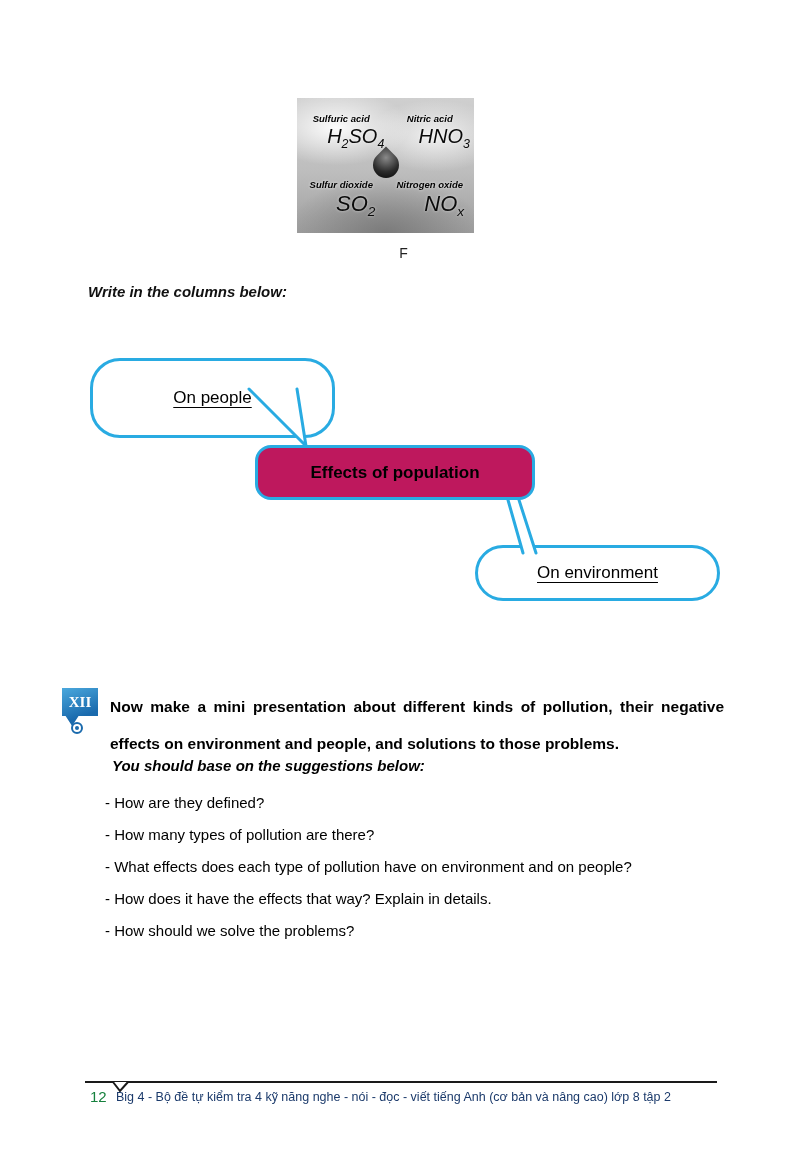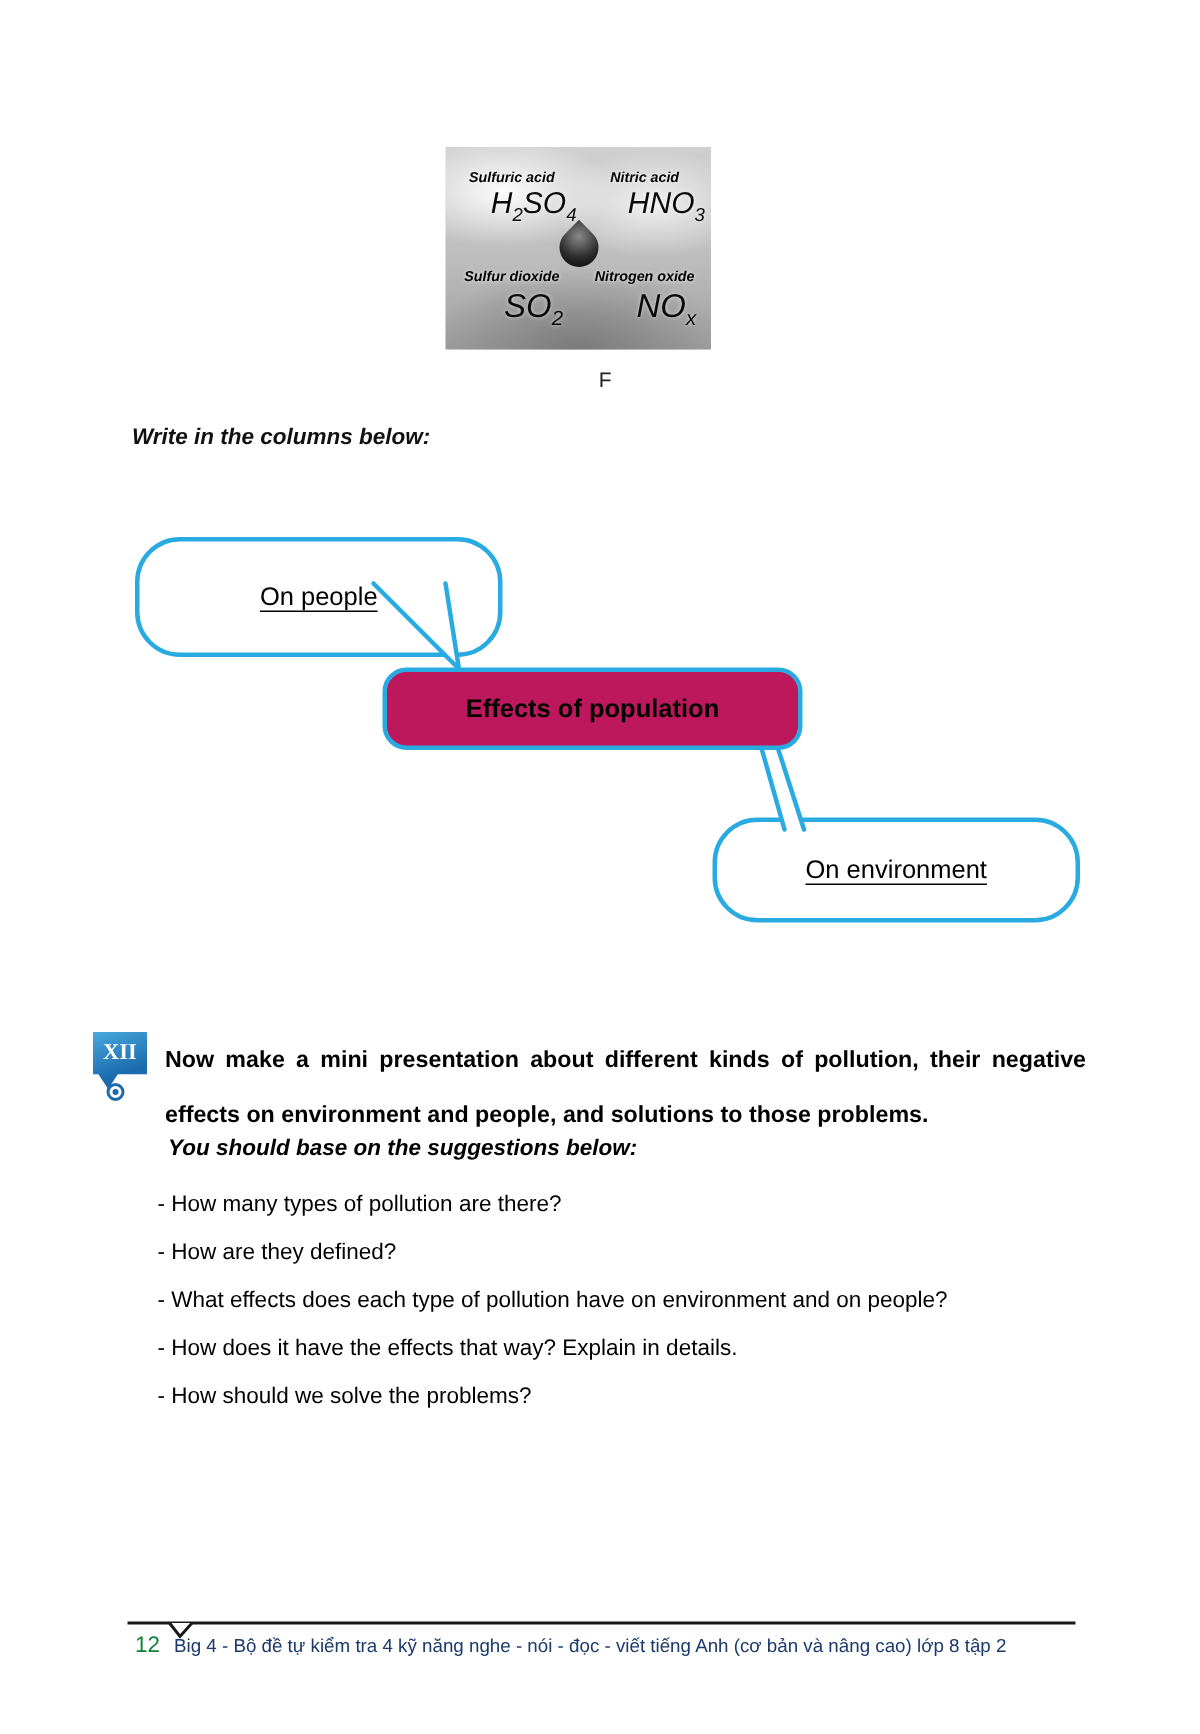--- a/index.html
+++ b/index.html
@@ -46,21 +46,21 @@
     position: absolute; left: 88px; top: 283px;
     font-size: 15px; font-weight: bold; font-style: italic;
   }
 
   
   .bubble {
     position: absolute; border: 3px solid #29abe2; border-radius: 30px; background: #fff;
     display: flex; align-items: center; justify-content: center; z-index: 2;
   }
   .bubble-people { left: 90px; top: 322px; width: 245px; height: 80px; margin-top: 36px; }
-  .bubble-env    { left: 475px; top: 545px; width: 245px; height: 70px; }
+  .bubble-env    { left: 475px; top: 545px; width: 245px; height: 56px; }
   .bubble-text {
     font-size: 17px; color: #000;
     text-decoration: underline; text-underline-offset: 4px;
   }
   .center-box {
     position: absolute; left: 255px; top: 445px; width: 280px; height: 55px;
     background: #be185d; border: 3px solid #29abe2; border-radius: 16px;
     display: flex; align-items: center; justify-content: center; z-index: 4;
   }
   .center-box-text { font-size: 17px; font-weight: bold; color: #000; }
@@ -159,22 +159,22 @@
   </div>
 
   <div class="task-badge">XII</div>
   <div class="task-eye">
     <div class="task-eye-dot"></div>
   </div>
   <div class="task-text">Now make a mini presentation about different kinds of pollution, their negative effects on environment and people, and solutions to those problems.</div>
   <div class="task-subheading">You should base on the suggestions below:</div>
 
   <div class="questions">
+    <div class="question-line">- How are they defined?</div>
     <div class="question-line">- How many types of pollution are there?</div>
-    <div class="question-line">- How are they defined?</div>
     <div class="question-line">- What effects does each type of pollution have on environment and on people?</div>
     <div class="question-line">- How does it have the effects that way? Explain in details.</div>
     <div class="question-line">- How should we solve the problems?</div>
   </div>
 
   <div class="footer-line"></div>
   <svg class="footer-notch" width="18" height="12" viewBox="0 0 18 12">
     <polyline points="1,1 8,10 16,1" fill="#ffffff" stroke="#1a1a1a" stroke-width="2"></polyline>
   </svg>
   <div class="footer-page">12</div>

